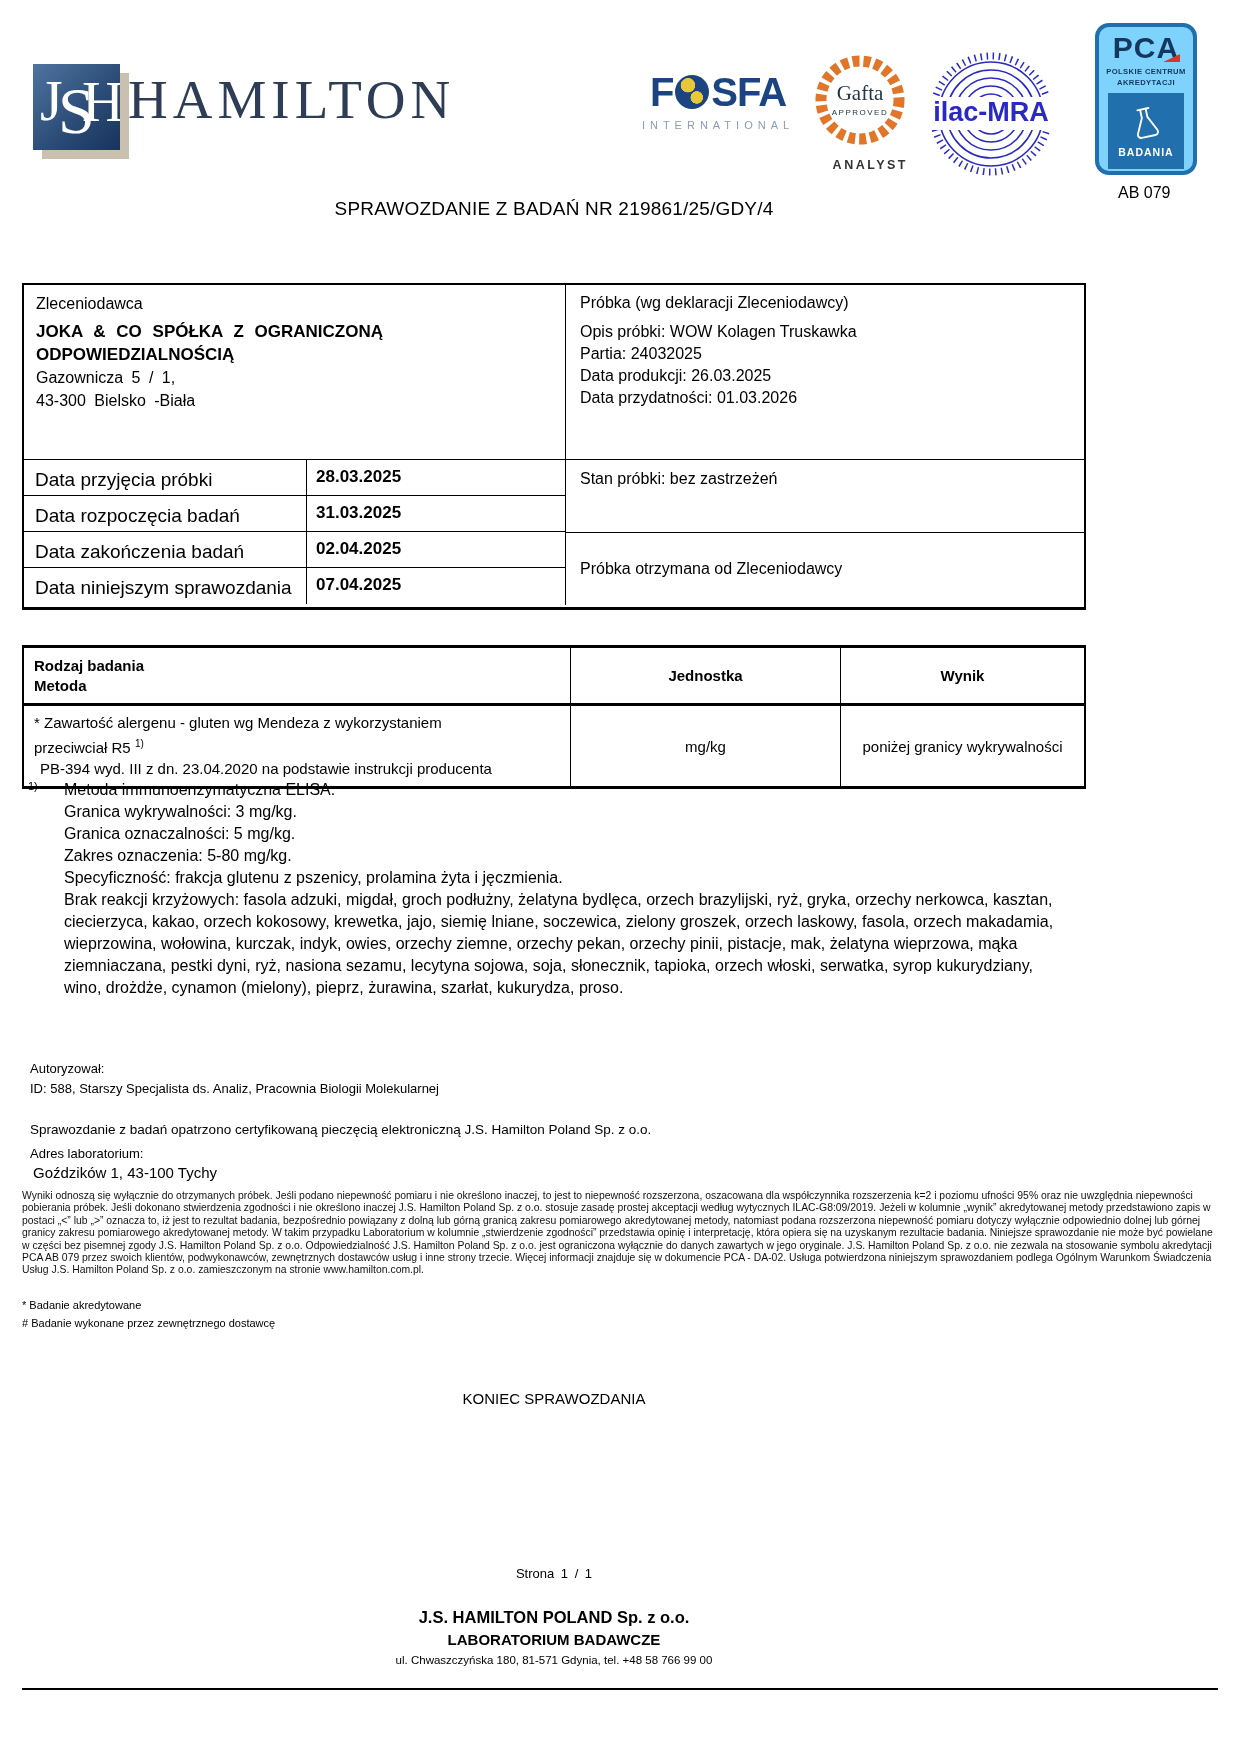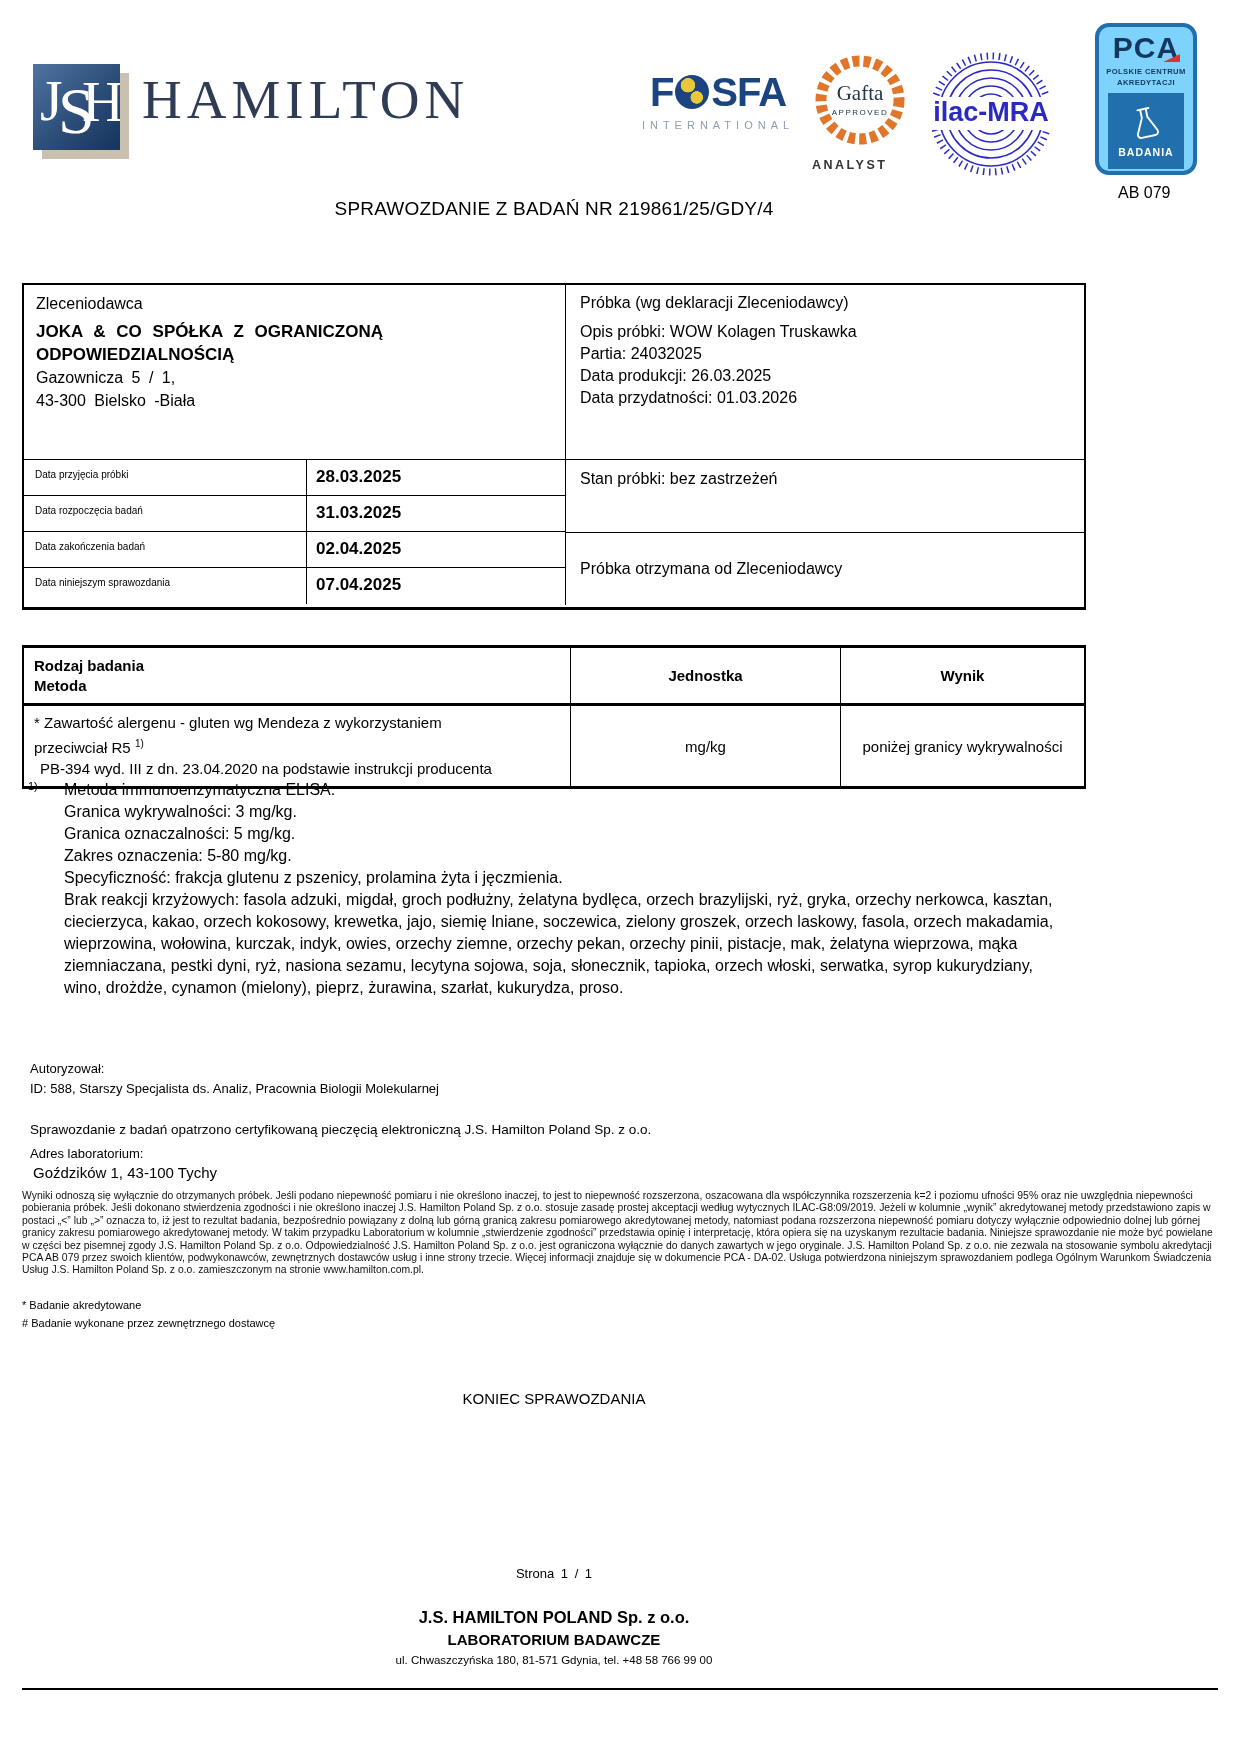--- a/index.html
+++ b/index.html
@@ -9,33 +9,33 @@
   
   .jsh-logo{position:absolute;left:33px;top:64px;width:96px;height:96px;}
   .jsh-shadow{position:absolute;left:9px;top:9px;width:87px;height:86px;background:#c9c0b0;}
   .jsh-square{position:absolute;left:0;top:0;width:87px;height:86px;overflow:hidden;
               background:linear-gradient(135deg,#4f74a0 0%,#2c4d78 55%,#16345c 100%);
               font-family:"Liberation Serif",serif;color:#fff;}
   .jsh-square span{position:absolute;line-height:1;}
   .jsh-j{left:7px;top:8px;font-size:58px;}
   .jsh-s{left:25px;top:14px;font-size:66px;}
   .jsh-h{left:49px;top:9px;font-size:58px;}
-  .hamilton{position:absolute;left:142px;top:72px;font-family:"Liberation Serif",serif;
+  .hamilton{position:absolute;left:128px;top:72px;font-family:"Liberation Serif",serif;
             font-size:55px;letter-spacing:5px;color:#2e3d55;line-height:1;}
 
   .fosfa{position:absolute;left:638px;top:72px;width:160px;text-align:center;}
   .fosfa-row{display:flex;align-items:center;justify-content:center;gap:2px;
              font-size:40px;font-weight:700;color:#1c4480;line-height:1;letter-spacing:-1px;}
   .globe{display:inline-block;width:34px;height:34px;border-radius:50%;
          background:radial-gradient(circle at 38% 30%,#e8c838 0 7px,rgba(0,0,0,0) 7.5px),
                     radial-gradient(circle at 64% 66%,#e8c838 0 6px,rgba(0,0,0,0) 6.5px),
                     #1c4480;box-shadow:inset 0 0 0 2px #1c4480;}
   .fosfa-sub{margin-top:7px;font-size:11px;letter-spacing:5px;color:#8b9cb3;}
 
-  .gafta{position:absolute;left:812px;top:54px;width:96px;text-align:left;}
+  .gafta{position:absolute;left:812px;top:54px;width:96px;text-align:right;}
   .gafta-circle{position:relative;width:92px;height:92px;margin:0 auto;}
   .gafta-circle svg{position:absolute;left:0;top:0;}
   .gafta-inner{position:absolute;left:0;top:0;width:92px;height:92px;display:flex;
                flex-direction:column;align-items:center;justify-content:center;}
   .gafta-name{font-family:"Liberation Serif",serif;font-size:21px;color:#253746;line-height:1;}
   .gafta-approved{margin-top:4px;font-size:8px;letter-spacing:1.5px;color:#253746;}
   .gafta-analyst{margin-top:12px;font-size:12.5px;font-weight:700;letter-spacing:2.5px;color:#333;}
 
   .ilac{position:absolute;left:925px;top:50px;width:132px;height:128px;}
   .ilac svg{position:absolute;left:0;top:0;}
@@ -65,21 +65,21 @@
   .t1-client{left:0;top:0;width:541px;height:175px;border-bottom:1px solid #000;padding:10px 12px;}
   .t1-clabel{margin-bottom:7px;}
   .t1-bold{font-weight:700;font-size:17px;word-spacing:6px;line-height:23px;}
   .t1-addr{word-spacing:4px;line-height:23px;}
   .t1-sample{left:541px;top:0;right:0;height:175px;border-left:1px solid #000;
              border-bottom:1px solid #000;padding:9px 14px;}
   .t1-sheader{margin-bottom:9px;}
   .t1-sline{line-height:22px;}
   .t1-drow{position:absolute;left:0;width:541px;height:36px;}
   .t1-dlabel{position:absolute;left:0;top:0;width:282px;height:36px;box-sizing:border-box;
-             border-bottom:1px solid #000;padding:9px 0 0 11px;font-size:10px;}
+             border-bottom:1px solid #000;padding:9px 0 0 11px;font-size:19px;}
   .t1-dvalue{position:absolute;left:282px;top:0;width:259px;height:36px;box-sizing:border-box;
              border-left:1px solid #000;border-bottom:1px solid #000;padding:7px 0 0 9px;
              font-weight:700;font-size:17px;}
   .t1-drow.last .t1-dlabel,.t1-drow.last .t1-dvalue{border-bottom:none;}
   .t1-state{left:541px;top:175px;right:0;height:73px;border-left:1px solid #000;
             border-bottom:1px solid #000;padding:10px 14px;}
   .t1-origin{left:541px;top:248px;right:0;height:72px;border-left:1px solid #000;
              display:flex;align-items:center;padding:0 14px;}
 
   

